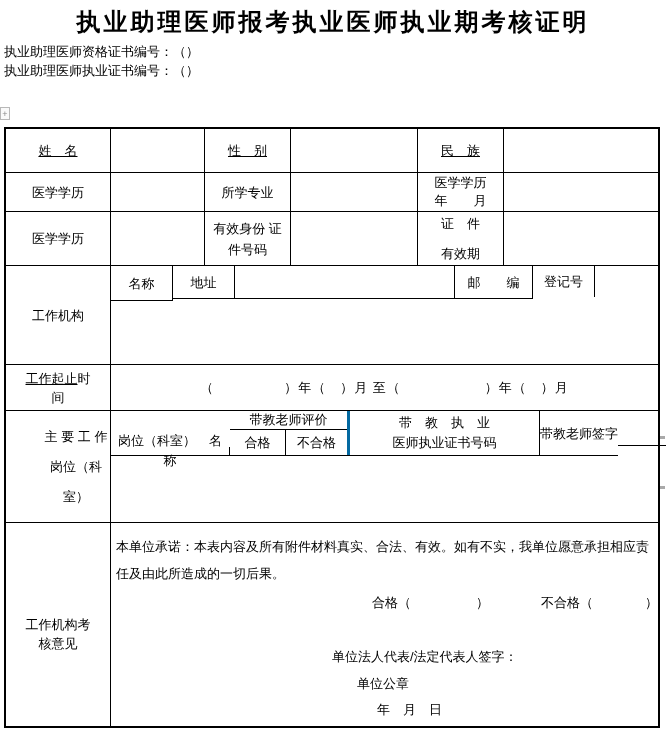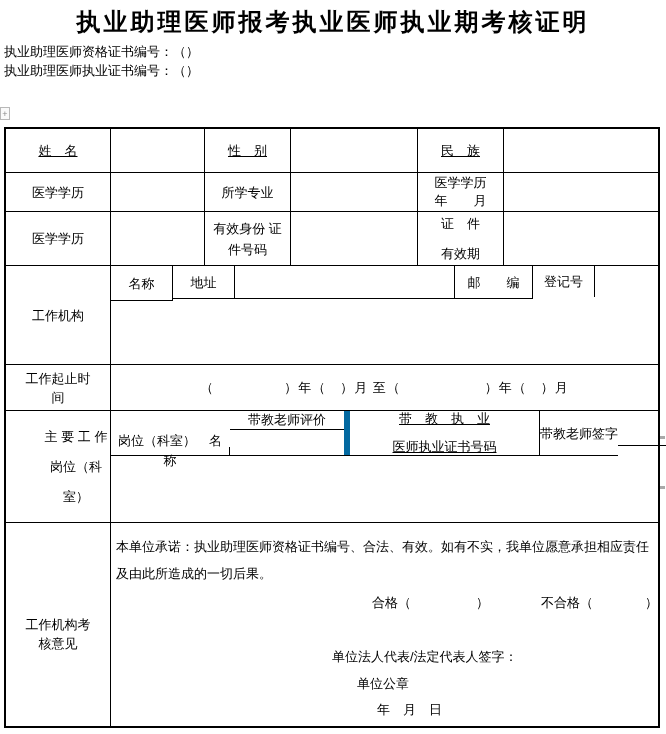--- a/index.html
+++ b/index.html
@@ -32,22 +32,22 @@
     white-space:pre-line;line-height:19px;flex:0 0 auto;
   }
   .cell.grow{flex:1 1 auto;}
   .cell.lastc{border-right:none;}
   .subcol{flex:1 1 auto;display:flex;box-sizing:border-box;}
   .subrow{display:flex;border-bottom:1px solid #000;box-sizing:border-box;flex:0 0 auto;}
   .subrow.last{border-bottom:none;}
   .two-line{display:flex;flex-direction:column;justify-content:center;text-align:center;}
   .two-line .l1{display:flex;justify-content:space-between;padding:0 7px;}
   .two-line .l2{text-align:center;}
-  .u{}
-  .evalblock{display:flex;flex-direction:column;border-right:6px solid #0369a1;box-sizing:border-box;}
+  .u{text-decoration:underline;}
+  .evalblock{display:flex;flex-direction:column;border-right:3px solid #0369a1;box-sizing:border-box;}
   .evalblock .etop{border-bottom:1px solid #000;display:flex;align-items:center;justify-content:center;box-sizing:border-box;}
   .evalblock .ebot{display:flex;flex:1 1 auto;}
   .opinion-body{flex:1 1 auto;box-sizing:border-box;text-align:left;font-size:13px;}
   .promise{padding:10px 5px 0 5px;line-height:27px;margin:0;}
   .result-line{margin-top:8px;padding-left:4px;line-height:15px;white-space:pre;text-align:right;}
   .sign-line{margin-top:39px;padding-left:221px;line-height:15px;white-space:pre;}
   .seal-line{margin-top:12px;padding-left:246px;line-height:15px;white-space:pre;}
   .date-line{margin-top:11px;padding-left:266px;line-height:15px;white-space:pre;}
   .period-content{letter-spacing:1px;}
 </style>
@@ -132,22 +132,26 @@
 
   <div class="trow" style="height:112px;">
     <div class="cell" style="width:105px;line-height:30px;padding-left:36px;">主 要 工 作
 岗位（科室）</div>
     <div class="subcol">
       <div class="subrow" style="height:45px;">
         <div class="cell" style="width:119px;line-height:20px;margin-top:36px;">岗位（科室）　名
 称</div>
         <div class="evalblock" style="width:120px;">
           <div class="etop" style="height:19px;">带教老师评价</div>
+          <div class="ebot">
+            <div class="cell" style="width:56px;flex:0 0 auto;">合格</div>
+            <div class="cell grow lastc">不合格</div>
+          </div>
         </div>
-        <div class="cell" style="width:190px;line-height:28px;text-decoration:underline;">带　教　执　业
+        <div class="cell" style="width:190px;line-height:20px;">带　教　执　业
 医师执业证书号码</div>
         <div class="cell grow lastc">带教老师签字</div>
       </div>
       <div class="subrow" style="height:35px;">
         <div class="cell" style="width:119px;"></div>
         <div class="cell" style="width:56px;"></div>
         <div class="cell" style="width:64px;"></div>
         <div class="cell" style="width:190px;"></div>
         <div class="cell grow lastc"></div>
       </div>
@@ -163,21 +167,21 @@
 
   <div class="trow last" style="height:205px;">
     <div class="cell two-line" style="width:105px;padding-top:16px;">
       <div class="l1">
         <span>工作机构</span>
         <span>考</span>
       </div>
       <div class="l2">核意见</div>
     </div>
     <div class="opinion-body">
-      <p class="promise">本单位承诺：执业助理医师资格证书编号、合法、有效。如有不实，我单位愿意承担相应责任及由此所造成的一切后果。</p>
+      <p class="promise">本单位承诺：本表内容及所有附件材料真实、合法、有效。如有不实，我单位愿意承担相应责任及由此所造成的一切后果。</p>
       <div class="result-line">合格（　　　　　）　　　　不合格（　　　　）</div>
       <div class="sign-line">单位法人代表/法定代表人签字：</div>
       <div class="seal-line">单位公章</div>
       <div class="date-line">年　月　日</div>
     </div>
   </div>
 
 </div>
 
 </body></html>

